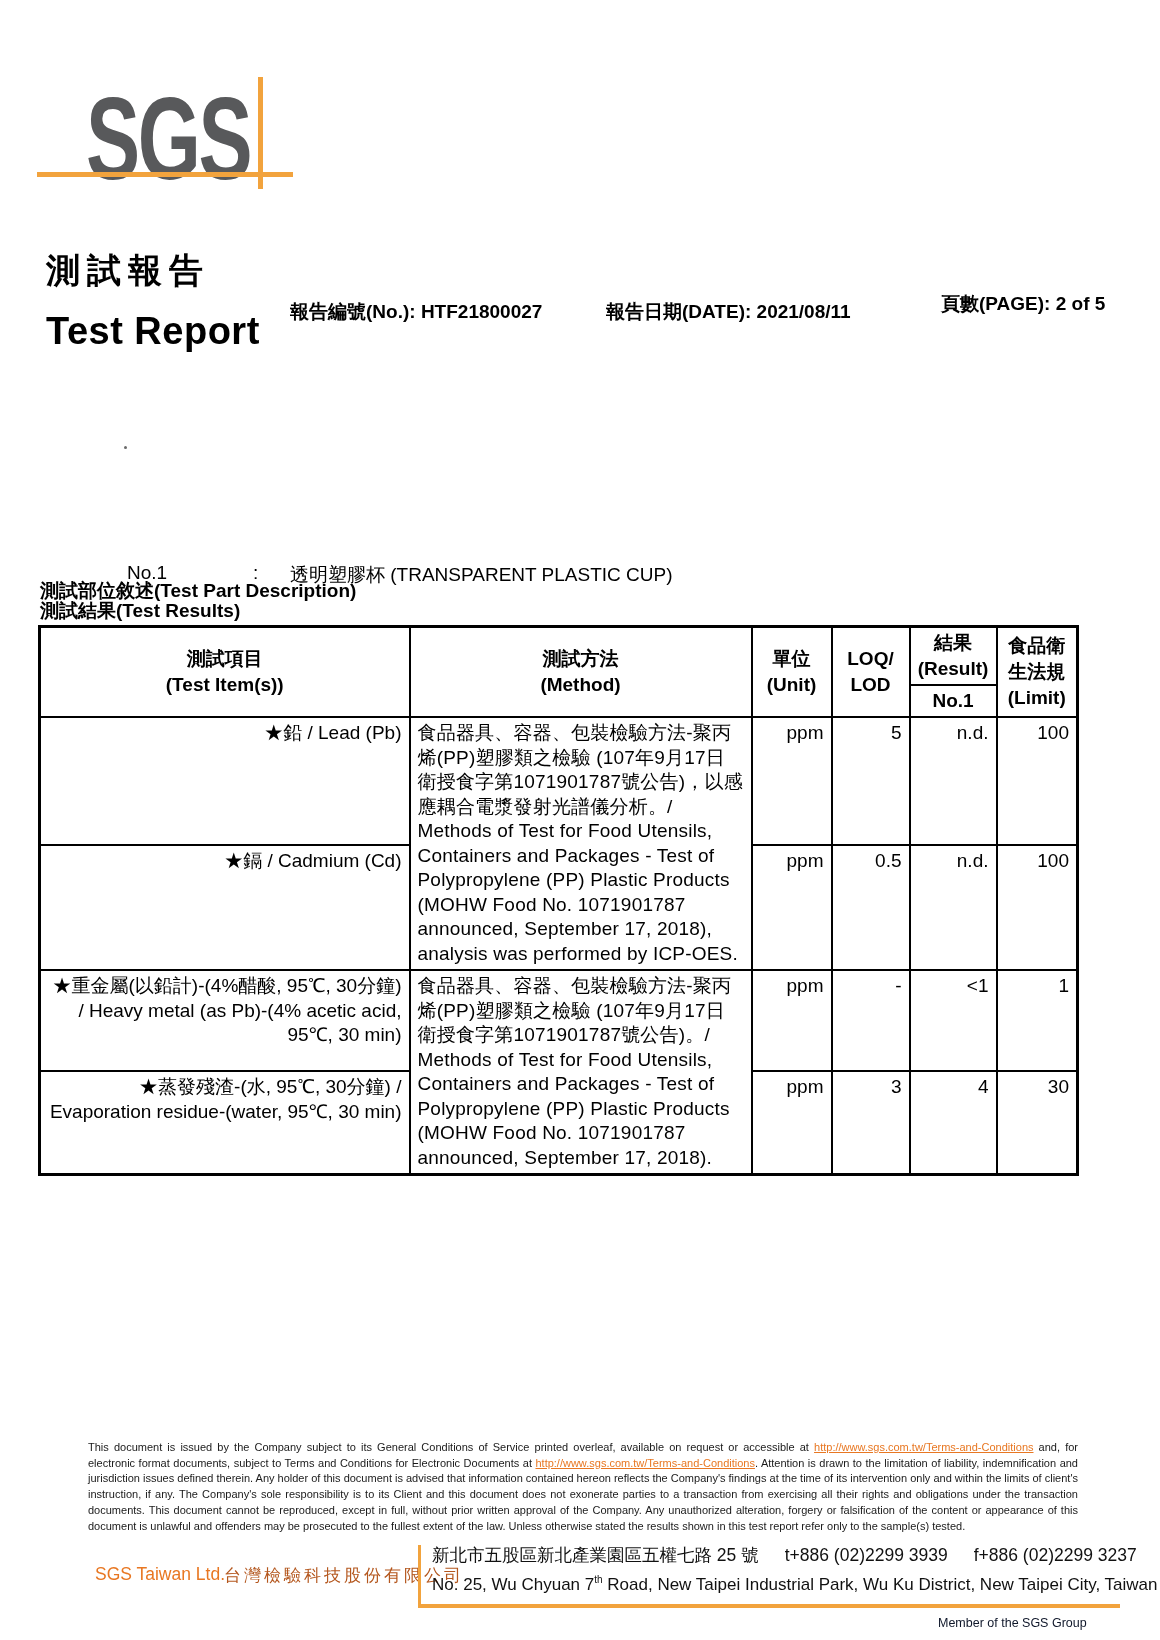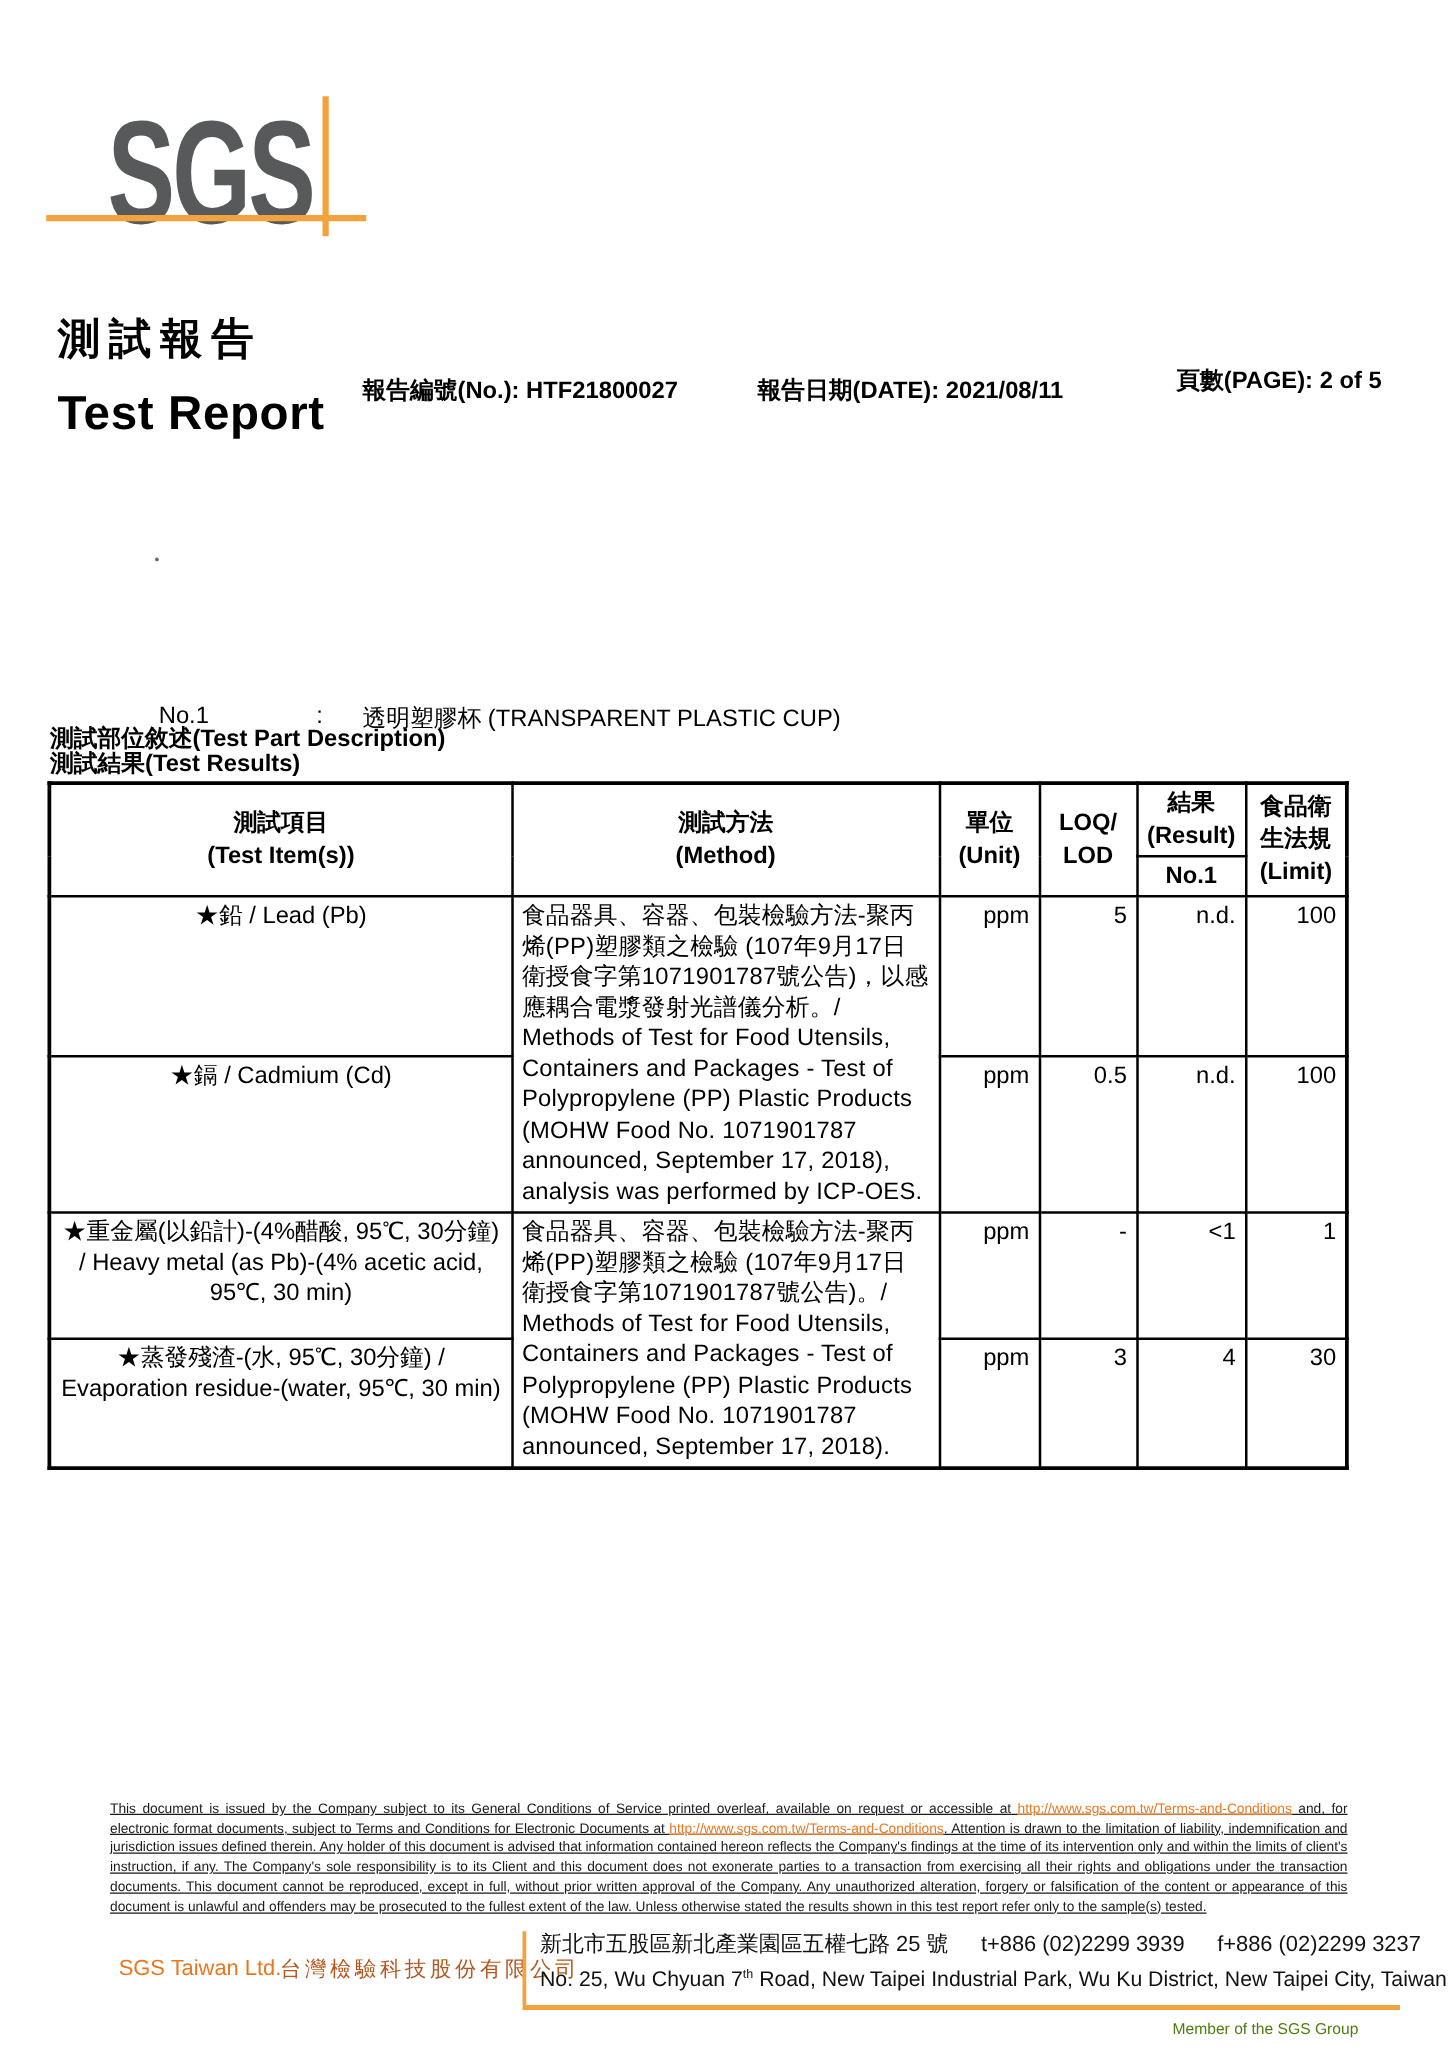--- a/index.html
+++ b/index.html
@@ -47,50 +47,50 @@
   }
   .results-table th, .results-table td {
     border:2.5px solid #000; vertical-align:top; overflow:hidden;
   }
   .results-table { border:3.5px solid #000; }
   .results-table th {
     font-weight:bold; text-align:center; vertical-align:middle;
     white-space:pre-line; line-height:26px; padding:2px 2px;
   }
   .results-table td { padding:3px 7px; line-height:24.5px; }
-  td.c-item   { text-align:center; }
+  td.c-item   { text-align:right; }
   td.c-method { text-align:left; letter-spacing:0.2px; }
   td.c-val    { text-align:right; }
   tr.h-main  { height:50px; }
   tr.h-sub   { height:25px; }
   tr.r-lead  { height:125px; }
   tr.r-cad   { height:123px; }
   tr.r-heavy { height:100px; }
   tr.r-evap  { height:102px; }
 
   
   .disclaimer {
     position:absolute; left:88px; top:1440px; width:990px;
-    font-size:11px; line-height:15.7px; text-align:justify; color:#1a1a1a;text-decoration:underline;
+    font-size:11px; line-height:15.7px; text-align:justify; color:#1a1a1a;
   }
   .disc-link { color:#e87722; text-decoration:underline; }
 
   
   .ft-company-en { position:absolute; left:95px; top:1564px; font-size:17.5px; color:#e87722; white-space:nowrap; }
   .ft-company-zh {
     position:absolute; left:224px; top:1564px; font-size:17px; color:#b4571e;
     font-family:"Liberation Serif","DejaVu Serif",serif; letter-spacing:3px; white-space:nowrap;
   }
   .ft-vline { position:absolute; left:418px; top:1545px; width:3px; height:59px; background:#f2a33d; }
   .ft-hline { position:absolute; left:418px; top:1604px; width:702px; height:3.5px; background:#f2a33d; }
   .ft-addr1 { position:absolute; left:432px; top:1543px; font-size:17.5px; white-space:nowrap; color:#111; }
   .ft-addr1 .gap { display:inline-block; width:26px; }
   .ft-addr2 { position:absolute; left:432px; top:1574px; font-size:17px; white-space:nowrap; color:#111; }
   .ft-addr2 sup { font-size:10px; }
-  .ft-member { position:absolute; left:938px; top:1616px; font-size:12.5px; color:#4d7c0f; white-space:nowrap; }
+  .ft-member { position:absolute; left:938px; top:1616px; font-size:12.5px; color:#0f172a; white-space:nowrap; }
 </style>
 </head>
 <body>
 
 <div class="page">
 
   <div class="logo-text">SGS</div>
   <div class="logo-hline"></div>
   <div class="logo-vline"></div>
 

